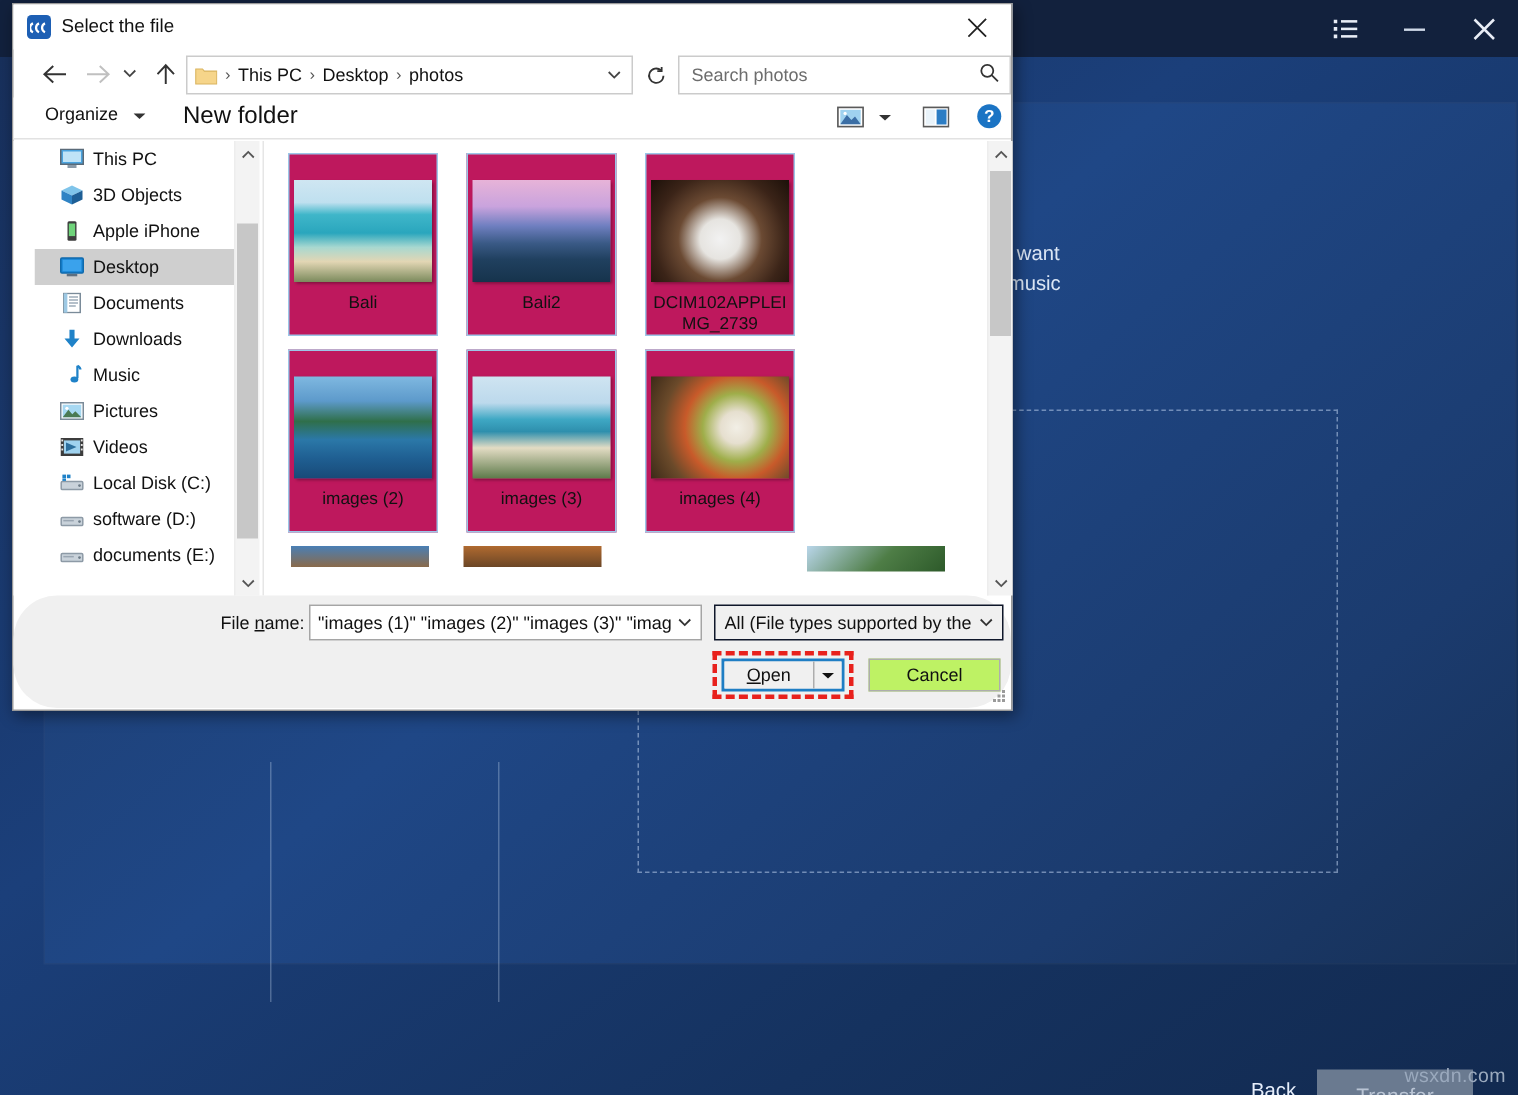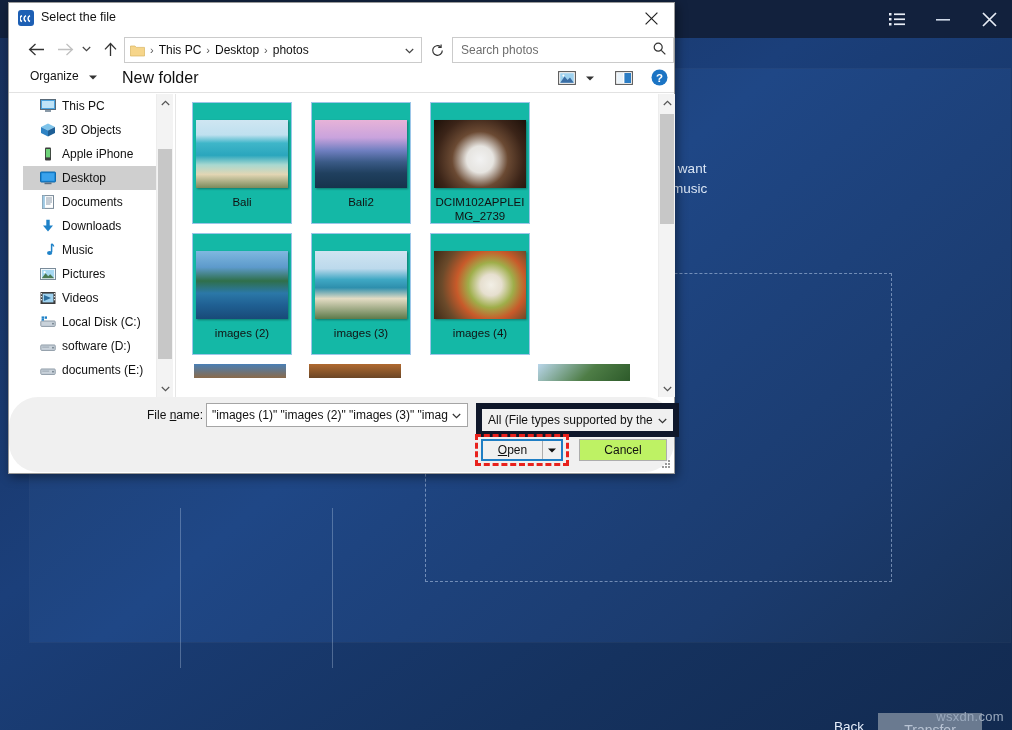--- a/index.html
+++ b/index.html
@@ -130,21 +130,21 @@
 
   
   #filepane{position:absolute;left:170px;top:0;width:478px;height:303px;overflow:hidden;background:#fff;}
   #grid{position:absolute;left:13px;top:8px;width:440px;}
   .grid-row{display:flex;gap:19px;margin-bottom:9px;}
   .tile{
     width:100px;min-height:122px;background:#cfe5f7;
     display:flex;flex-direction:column;align-items:center;justify-content:flex-start;
     padding-top:17px;box-sizing:border-box;
   }
-  .tile.focused{border:1px solid #9cc6e8;background:#14b8a6;}
+  .tile.focused{border:1px solid #9cc6e8;background:#be185d;}
   .thumb{
     width:92px;height:68px;box-shadow:1px 1px 2px rgba(0,0,0,0.35);
     background-size:cover;background-position:center;
   }
   .tile-label{
     margin-top:7px;font-size:11.5px;color:#111;text-align:center;line-height:14px;
     width:94px;word-break:break-word;
   }
   .tile-partial{width:100px;height:16px;background:#fff;overflow:hidden;}
   .thumb-partial{width:92px;height:14px;margin:0 auto;}
@@ -160,21 +160,21 @@
   #fname-label{position:absolute;left:138px;top:11px;font-size:12px;color:#111;}
   #fname-label u{text-decoration:underline;}
   #fname-field{
     position:absolute;left:197px;top:6px;width:260px;height:22px;
     background:#fff;border:1px solid #a5a5a5;display:flex;align-items:center;
   }
   #fname-value{margin-left:5px;font-size:12px;color:#111;white-space:nowrap;overflow:hidden;}
   #fname-caret{margin-left:auto;margin-right:6px;font-size:10px;color:#333;}
   #ftype-field{
     position:absolute;left:467px;top:6px;width:191px;height:22px;
-    background:#f0f0f0;border:6px solid #0f172a;display:flex;align-items:center;
+    background:#f0f0f0;border:1px solid #0f172a;display:flex;align-items:center;
   }
   #ftype-value{margin-left:6px;font-size:12px;color:#111;white-space:nowrap;overflow:hidden;}
   #ftype-caret{margin-left:auto;margin-right:6px;font-size:10px;color:#333;}
 
   #open-highlight{
     position:absolute;left:466px;top:431px;width:94px;height:32px;
     border:3px dashed #e8211c;box-sizing:border-box;pointer-events:none;
   }
   #open-wrap{
     position:absolute;left:472px;top:436px;width:82px;height:22px;

